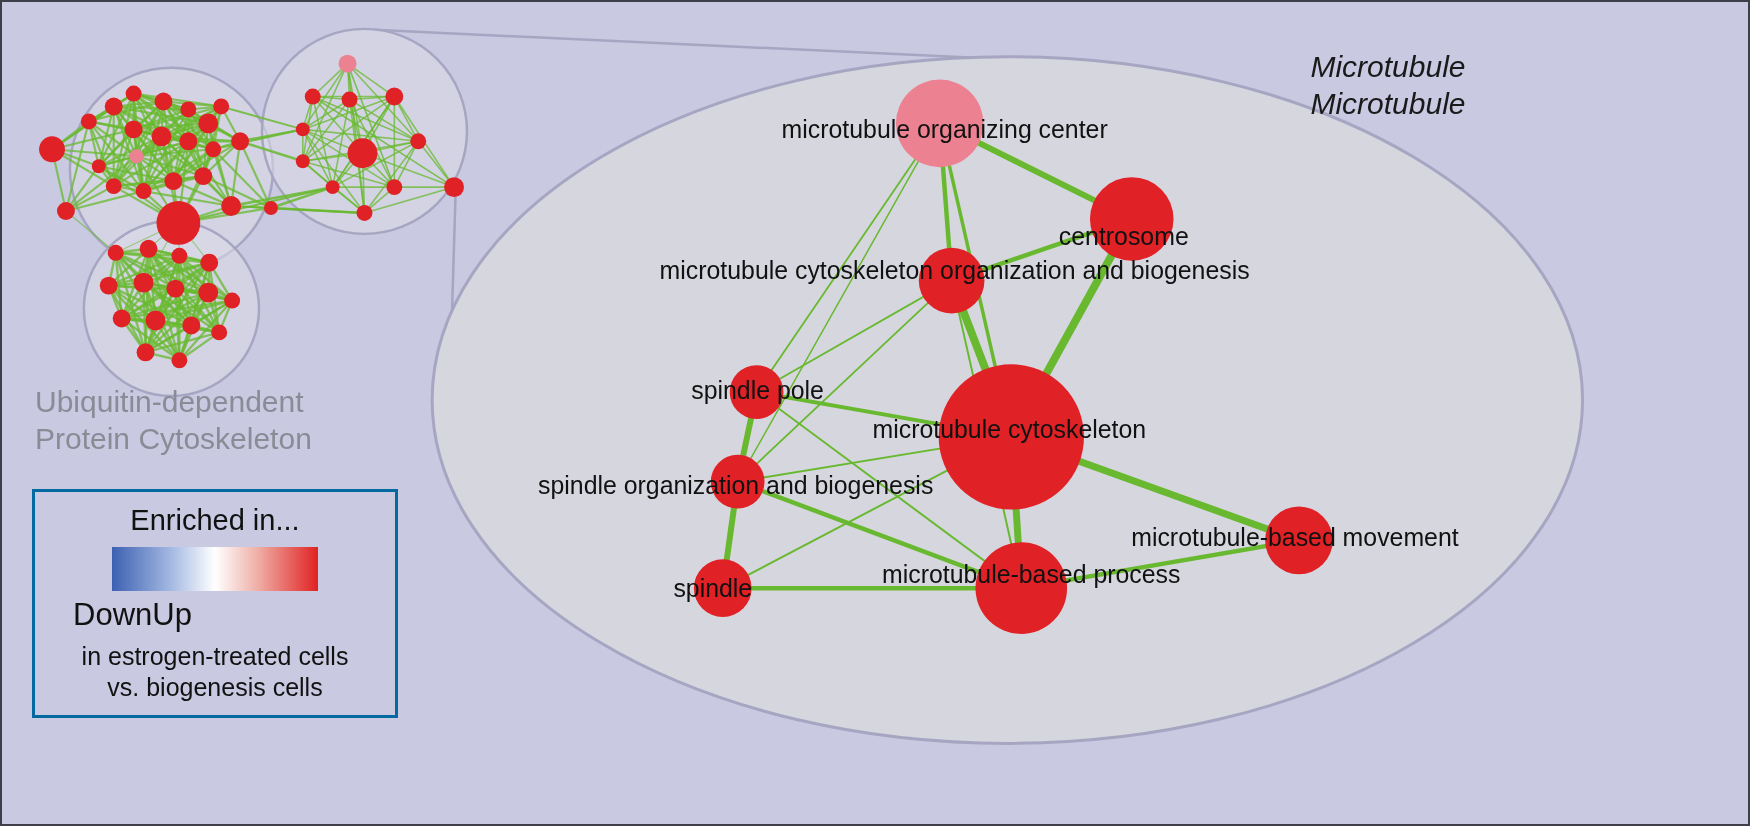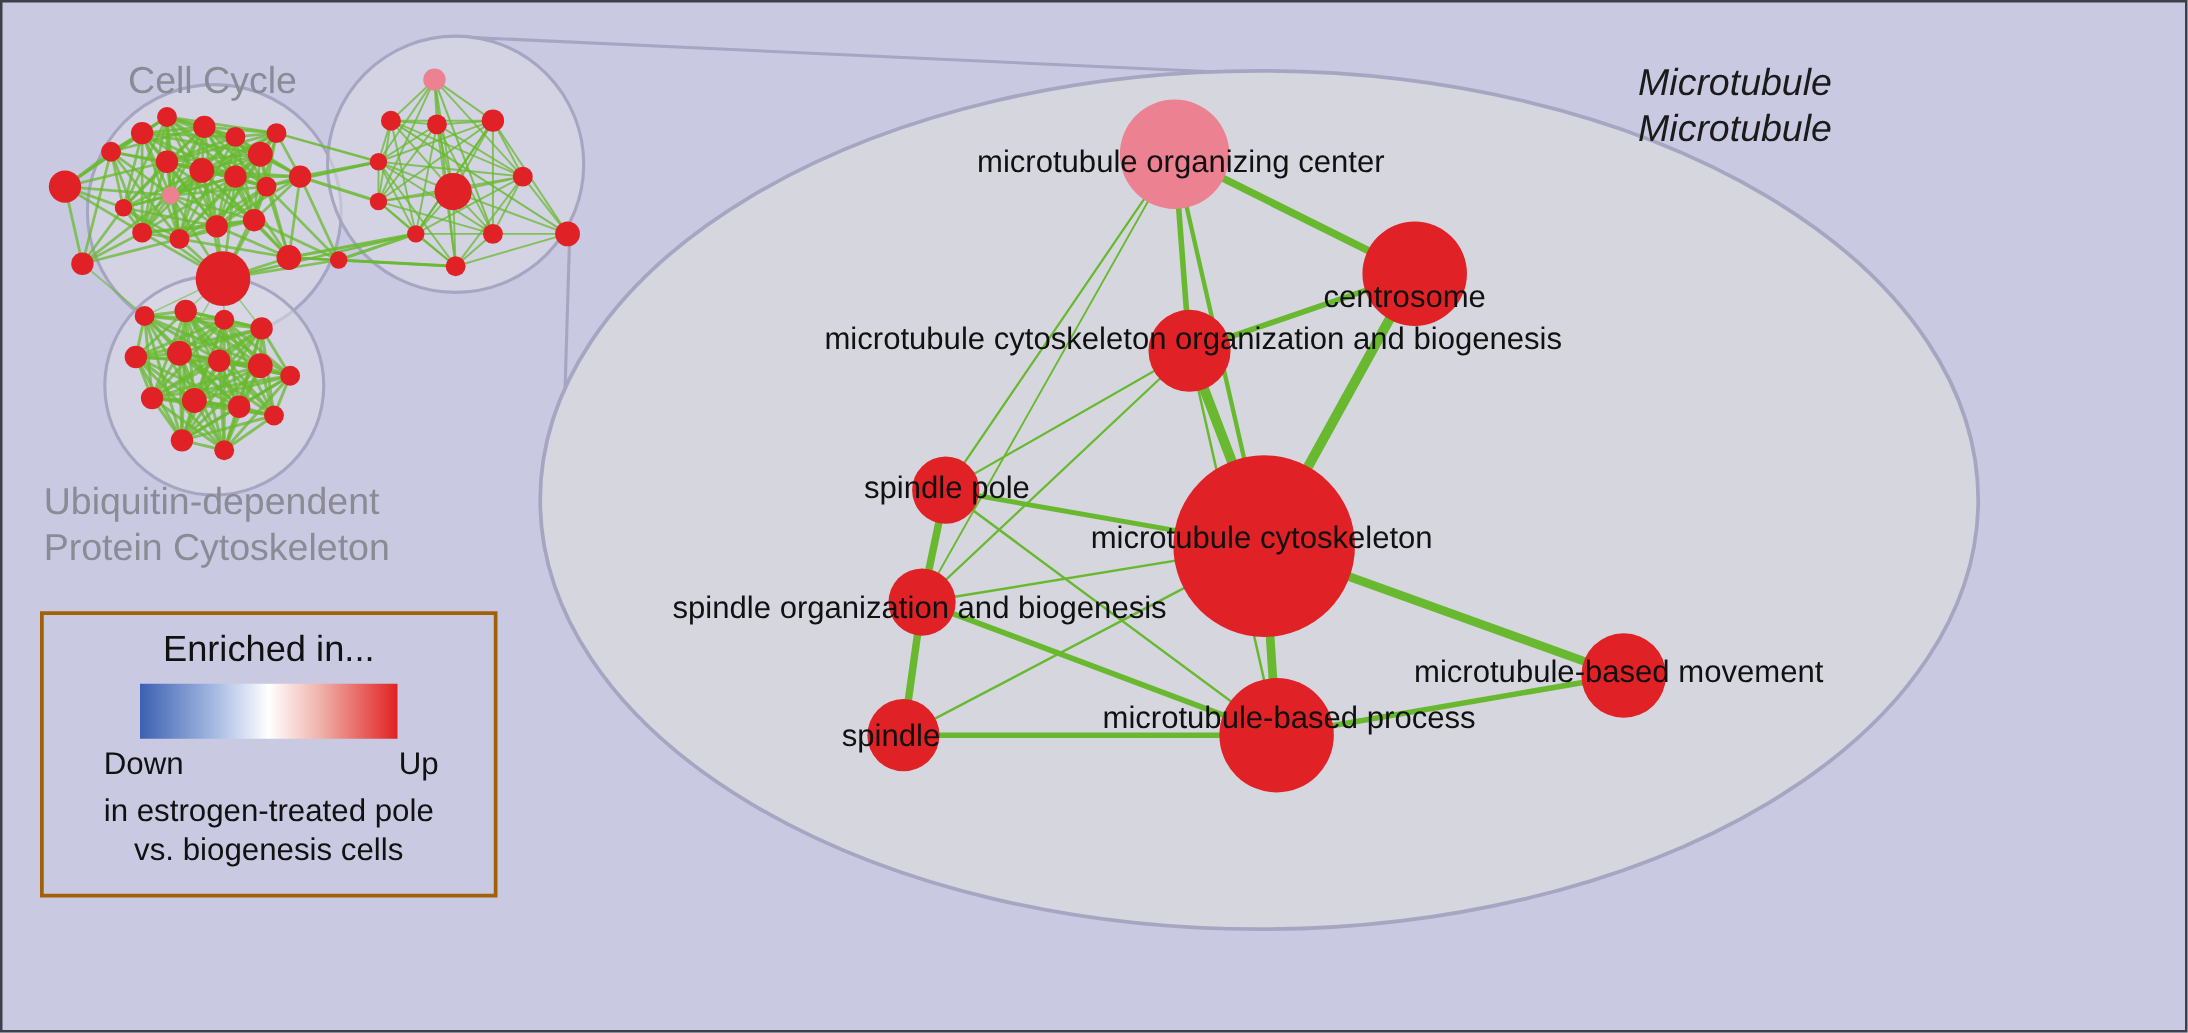--- a/index.html
+++ b/index.html
@@ -7,25 +7,25 @@
               font-family:"Liberation Sans", sans-serif; }
   .figure { position:absolute; left:0; top:0; width:1750px; height:826px;
             background:#c9c9e2; border:2px solid #3f3f4a; }
   #net-svg { position:absolute; left:0; top:0; }
   #net-svg text { font-family:"Liberation Sans", sans-serif; }
   .lbl { position:absolute; font-size:30px; line-height:37px; }
   .gray { color:#8b8b96; }
   .black { color:#1a1a1a; }
   .center { text-align:center; }
   .legend { position:absolute; left:30px; top:487px; width:366px; height:229px;
-            border:3px solid #a16207; text-align:center; color:#111; }
+            border:3px solid #0369a1; text-align:center; color:#111; }
   .legend-title { margin-top:12px; font-size:29px; }
   .legend-bar { width:206px; height:44px; margin:10px auto 0; }
-  .legend-row { display:flex; justify-content:space-between;
-                padding:0 44px 0 48px; font-size:25px; margin-top:6px; }
+  .legend-row { display:flex; 
+                padding:0 44px 0 38px; font-size:31px; margin-top:6px; }
   .legend-caption { font-size:25px; line-height:31px; margin-top:8px; }
 </style>
 </head>
 <body>
 
 <div class="figure">
 
   <svg id="net-svg" width="1746" height="822" viewBox="0 0 1750 826">
       <line x1="372" y1="28" x2="1020" y2="58" stroke="#a6a6c2" stroke-width="2.5"></line>
       <line x1="454" y1="177" x2="450" y2="310" stroke="#a6a6c2" stroke-width="2.5"></line>
@@ -451,38 +451,37 @@
       <text x="1125" y="238" text-anchor="middle" dominant-baseline="middle" font-size="25" fill="#111111">centrosome</text>
       <text x="955" y="272" text-anchor="middle" dominant-baseline="middle" font-size="25" fill="#111111">microtubule cytoskeleton organization and biogenesis</text>
       <text x="757" y="392" text-anchor="middle" dominant-baseline="middle" font-size="25" fill="#111111">spindle pole</text>
       <text x="1010" y="432" text-anchor="middle" dominant-baseline="middle" font-size="25" fill="#111111">microtubule cytoskeleton</text>
       <text x="735" y="488" text-anchor="middle" dominant-baseline="middle" font-size="25" fill="#111111">spindle organization and biogenesis</text>
       <text x="1297" y="540" text-anchor="middle" dominant-baseline="middle" font-size="25" fill="#111111">microtubule-based movement</text>
       <text x="1032" y="577" text-anchor="middle" dominant-baseline="middle" font-size="25" fill="#111111">microtubule-based process</text>
       <text x="712" y="591" text-anchor="middle" dominant-baseline="middle" font-size="25" fill="#111111">spindle</text>
     </svg>
 
-  <div class="lbl gray center" style="left:58px; top:44px; width:220px;">Cell Cycle</div>
 
   <div class="lbl gray" style="left:33px; top:381px;">
     <div>Ubiquitin-dependent</div>
     <div>Protein Cytoskeleton</div>
   </div>
 
   <div class="lbl black center" style="left:1255px; top:46px; width:262px;font-style:italic;">
     <div>Microtubule</div>
     <div>Microtubule</div>
   </div>
 
   <div class="legend">
     <div class="legend-title">Enriched in...</div>
     <div class="legend-bar" id="legend-bar" style="background: linear-gradient(90deg, rgb(60, 96, 178) 0%, rgb(169, 189, 228) 30%, rgb(255, 255, 255) 50%, rgb(239, 178, 170) 70%, rgb(224, 34, 34) 100%);"></div>
     <div class="legend-row">
       <span>Down</span>
       <span>Up</span>
     </div>
     <div class="legend-caption">
-      <div>in estrogen-treated pole</div>
+      <div>in estrogen-treated cells</div>
       <div>vs. biogenesis cells</div>
     </div>
   </div>
 
 </div>
 
 </body></html>

